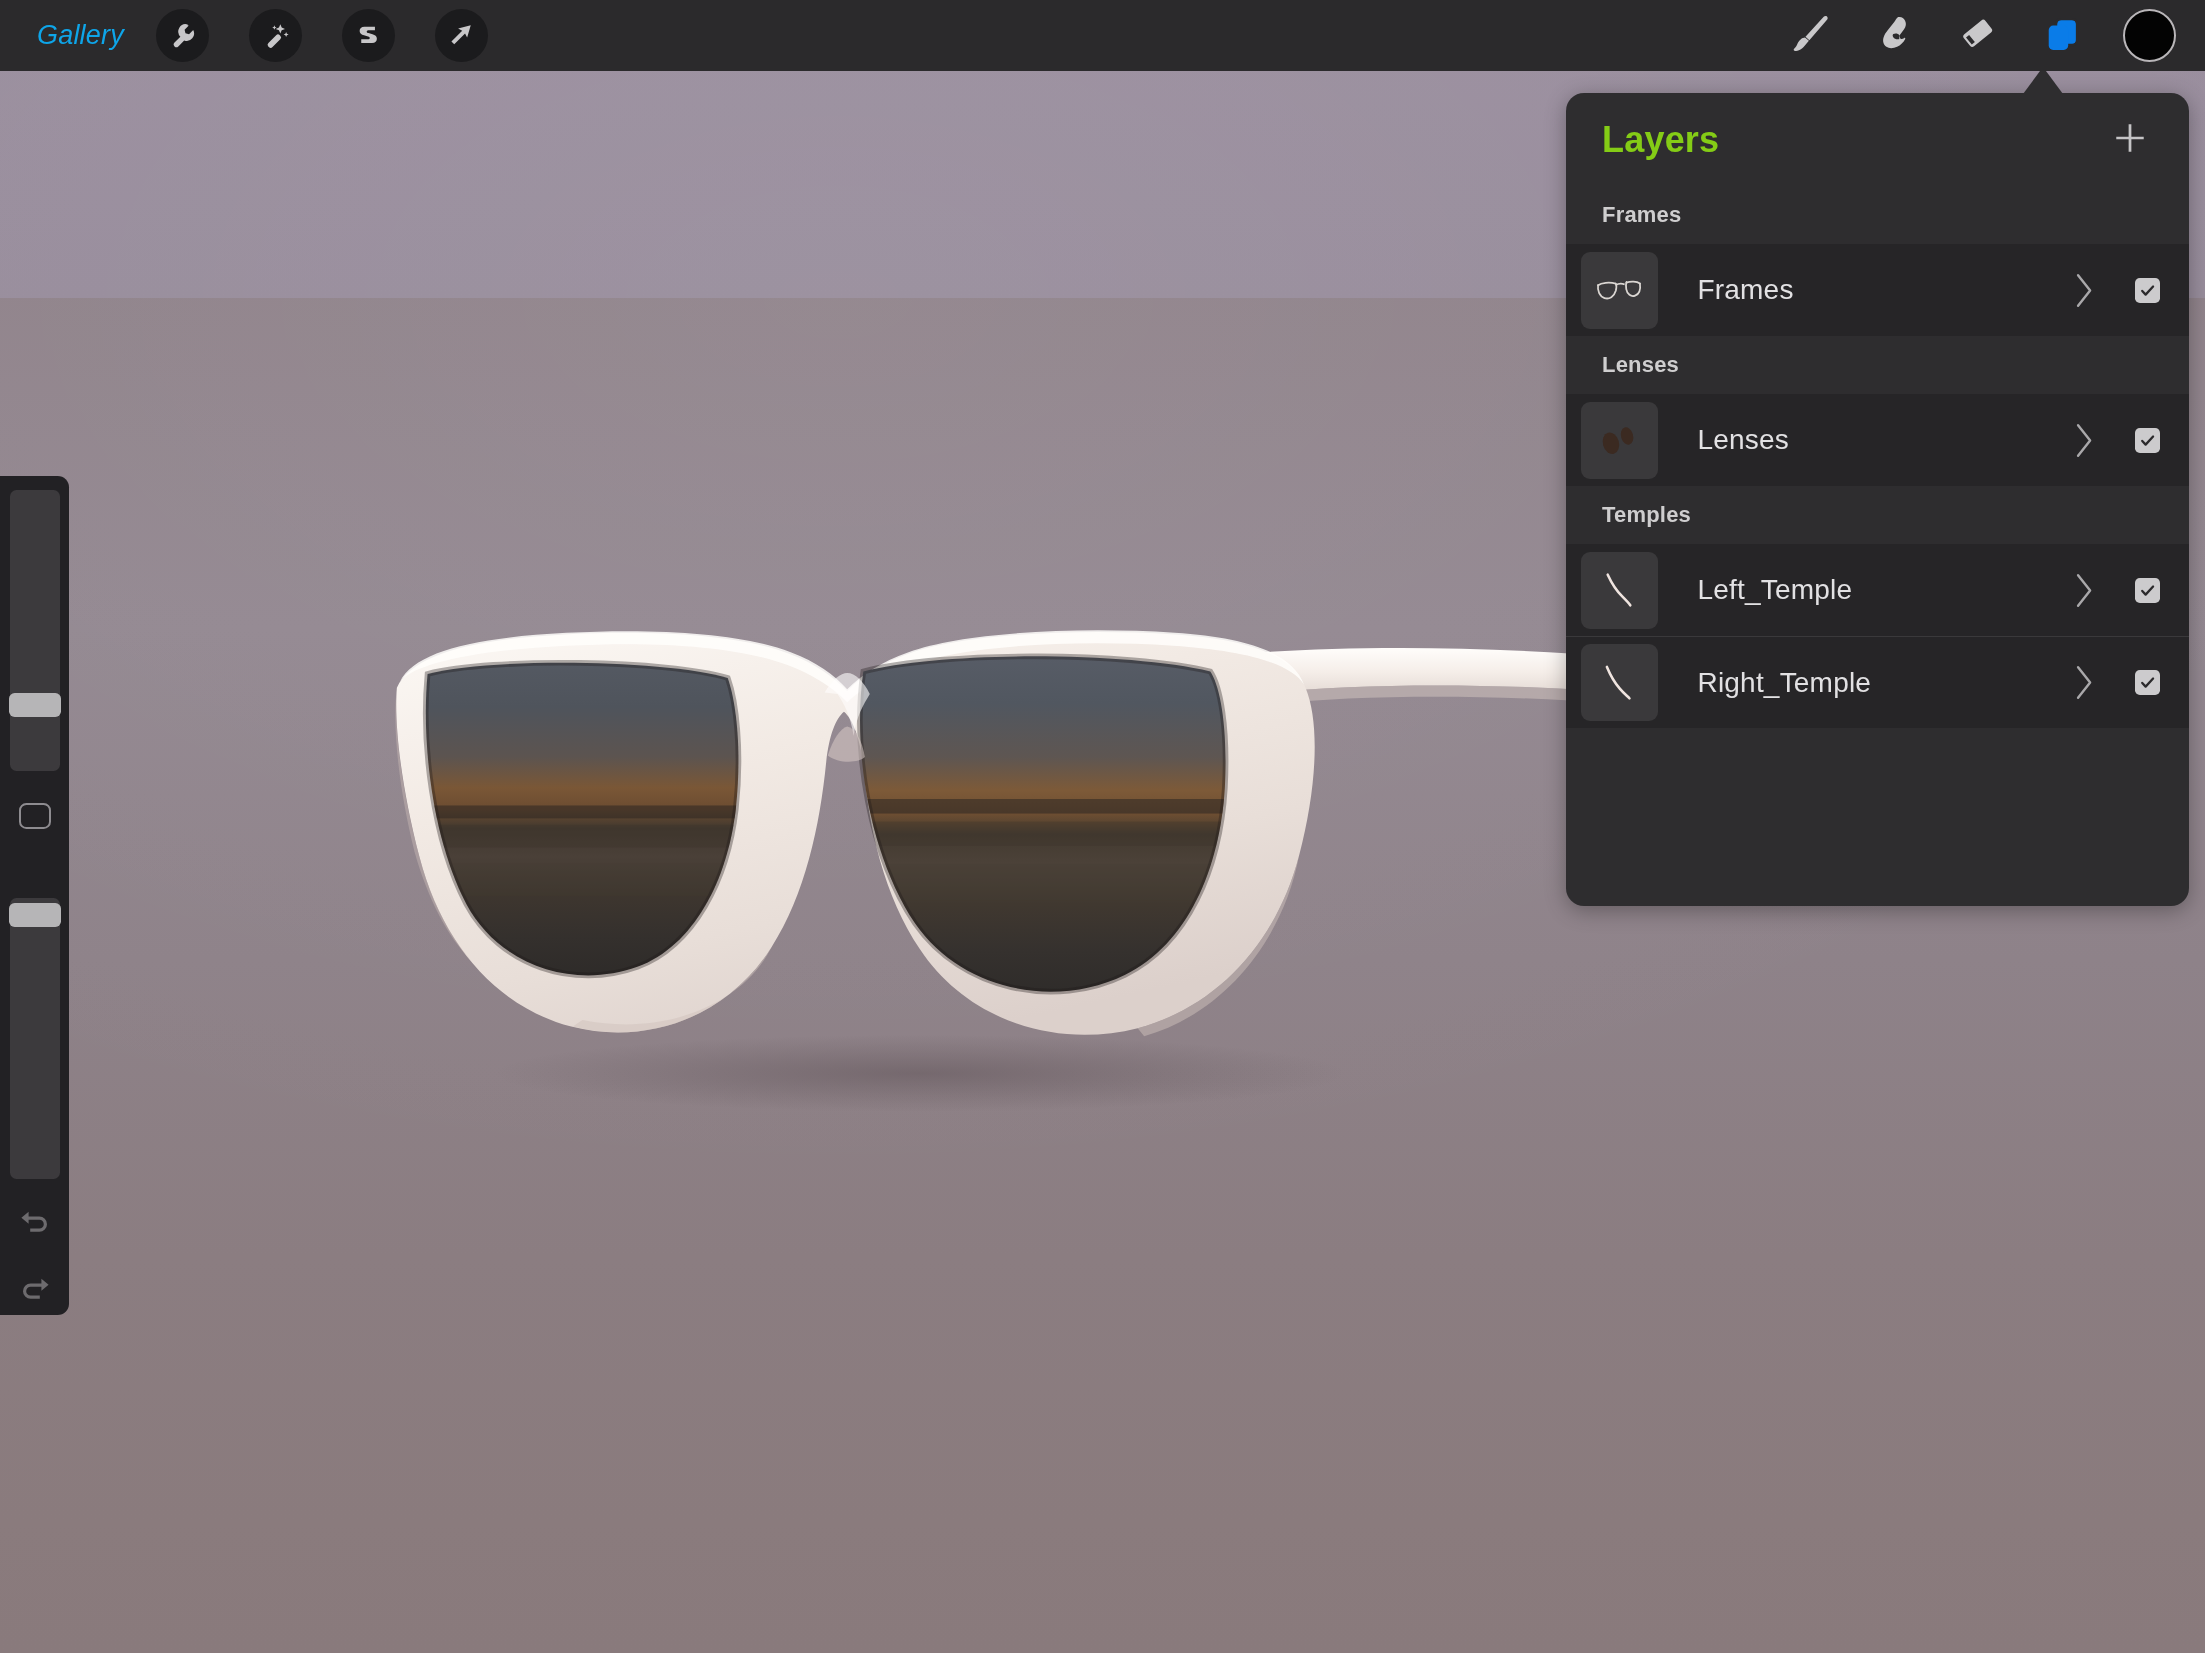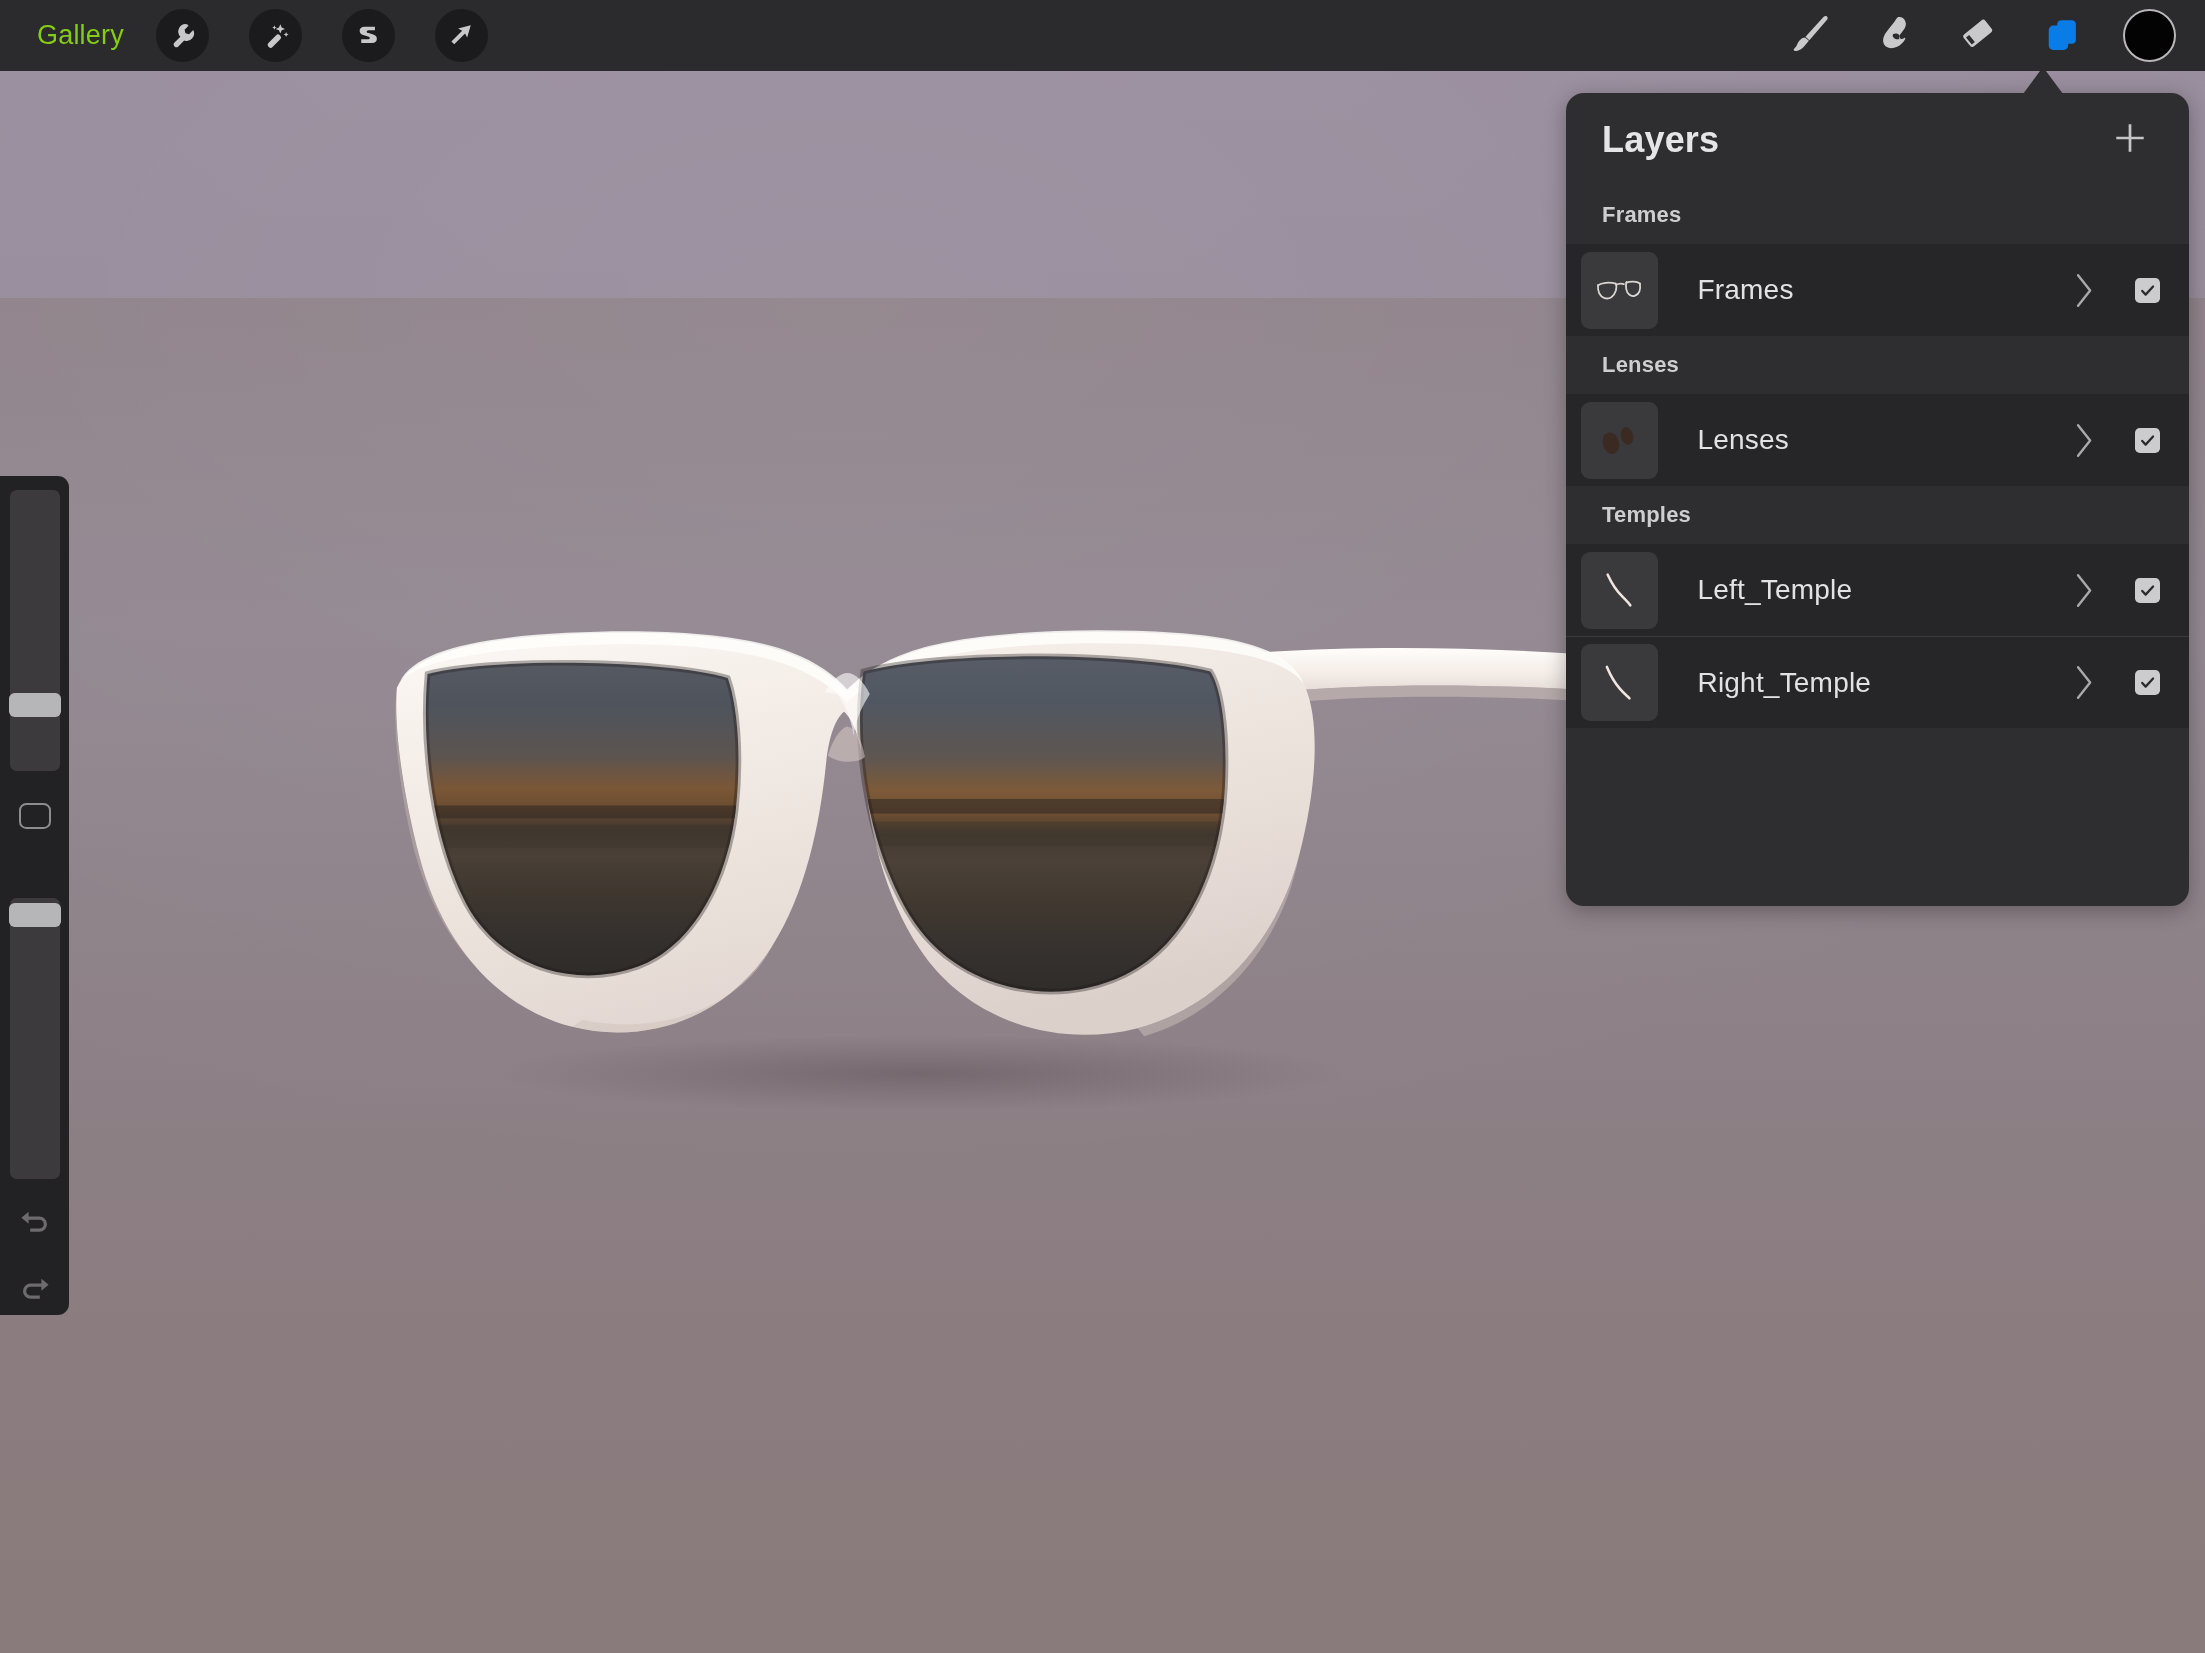--- a/index.html
+++ b/index.html
@@ -41,22 +41,22 @@
   #artwork svg{ width:100%; height:100%; display:block; overflow:visible;}
 
   
   #topbar{
     position:absolute; left:0; top:0; width:2205px; height:71px;
     background:#2B2A2C; z-index:40;
     display:flex; align-items:center;
   }
   #topbar-left{ display:flex; align-items:center; padding-left:29px; gap:0; }
   #gallery-btn{
-    color:#84cc16; font-size:27px; letter-spacing:0.2px;
-    padding:4.8px 8px; margin-right:24px; cursor:pointer;
+    color:#0ea5e9; font-size:27px; letter-spacing:0.2px;
+    padding:4.8px 8px; margin-right:24px; cursor:pointer;font-style:italic;
   }
   .tool-circle{
     width:53px; height:53px; border-radius:50%;
     background:#1B1B1D;
     display:flex; align-items:center; justify-content:center;
     margin-right:40px; cursor:pointer;
   }
   .tool-circle svg{ display:block; }
   #topbar-right{
     margin-left:auto; display:flex; align-items:center; padding-right:22.6px; gap:0;
@@ -119,21 +119,21 @@
     border-left:20px solid transparent;
     border-right:20px solid transparent;
     border-bottom:27.4px solid #2E2D2F;
   }
   #panel-header{
     position:relative; height:93px;
     display:flex; align-items:center;
     padding:0 34px 0 36px;
   }
   #panel-title{
-    color:#e5e5e5; font-size:36px; font-weight:bold; letter-spacing:0.2px;
+    color:#84cc16; font-size:36px; font-weight:bold; letter-spacing:0.2px;
   }
   #add-layer-btn{
     margin-left:auto; width:50px; height:50px;
     display:flex; align-items:center; justify-content:center; cursor:pointer;
   }
 
   .group-header{
     height:58px; display:flex; align-items:center;
     padding-left:36px;
     color:#CFCECF; font-size:22px; font-weight:bold; letter-spacing:0.2px;

